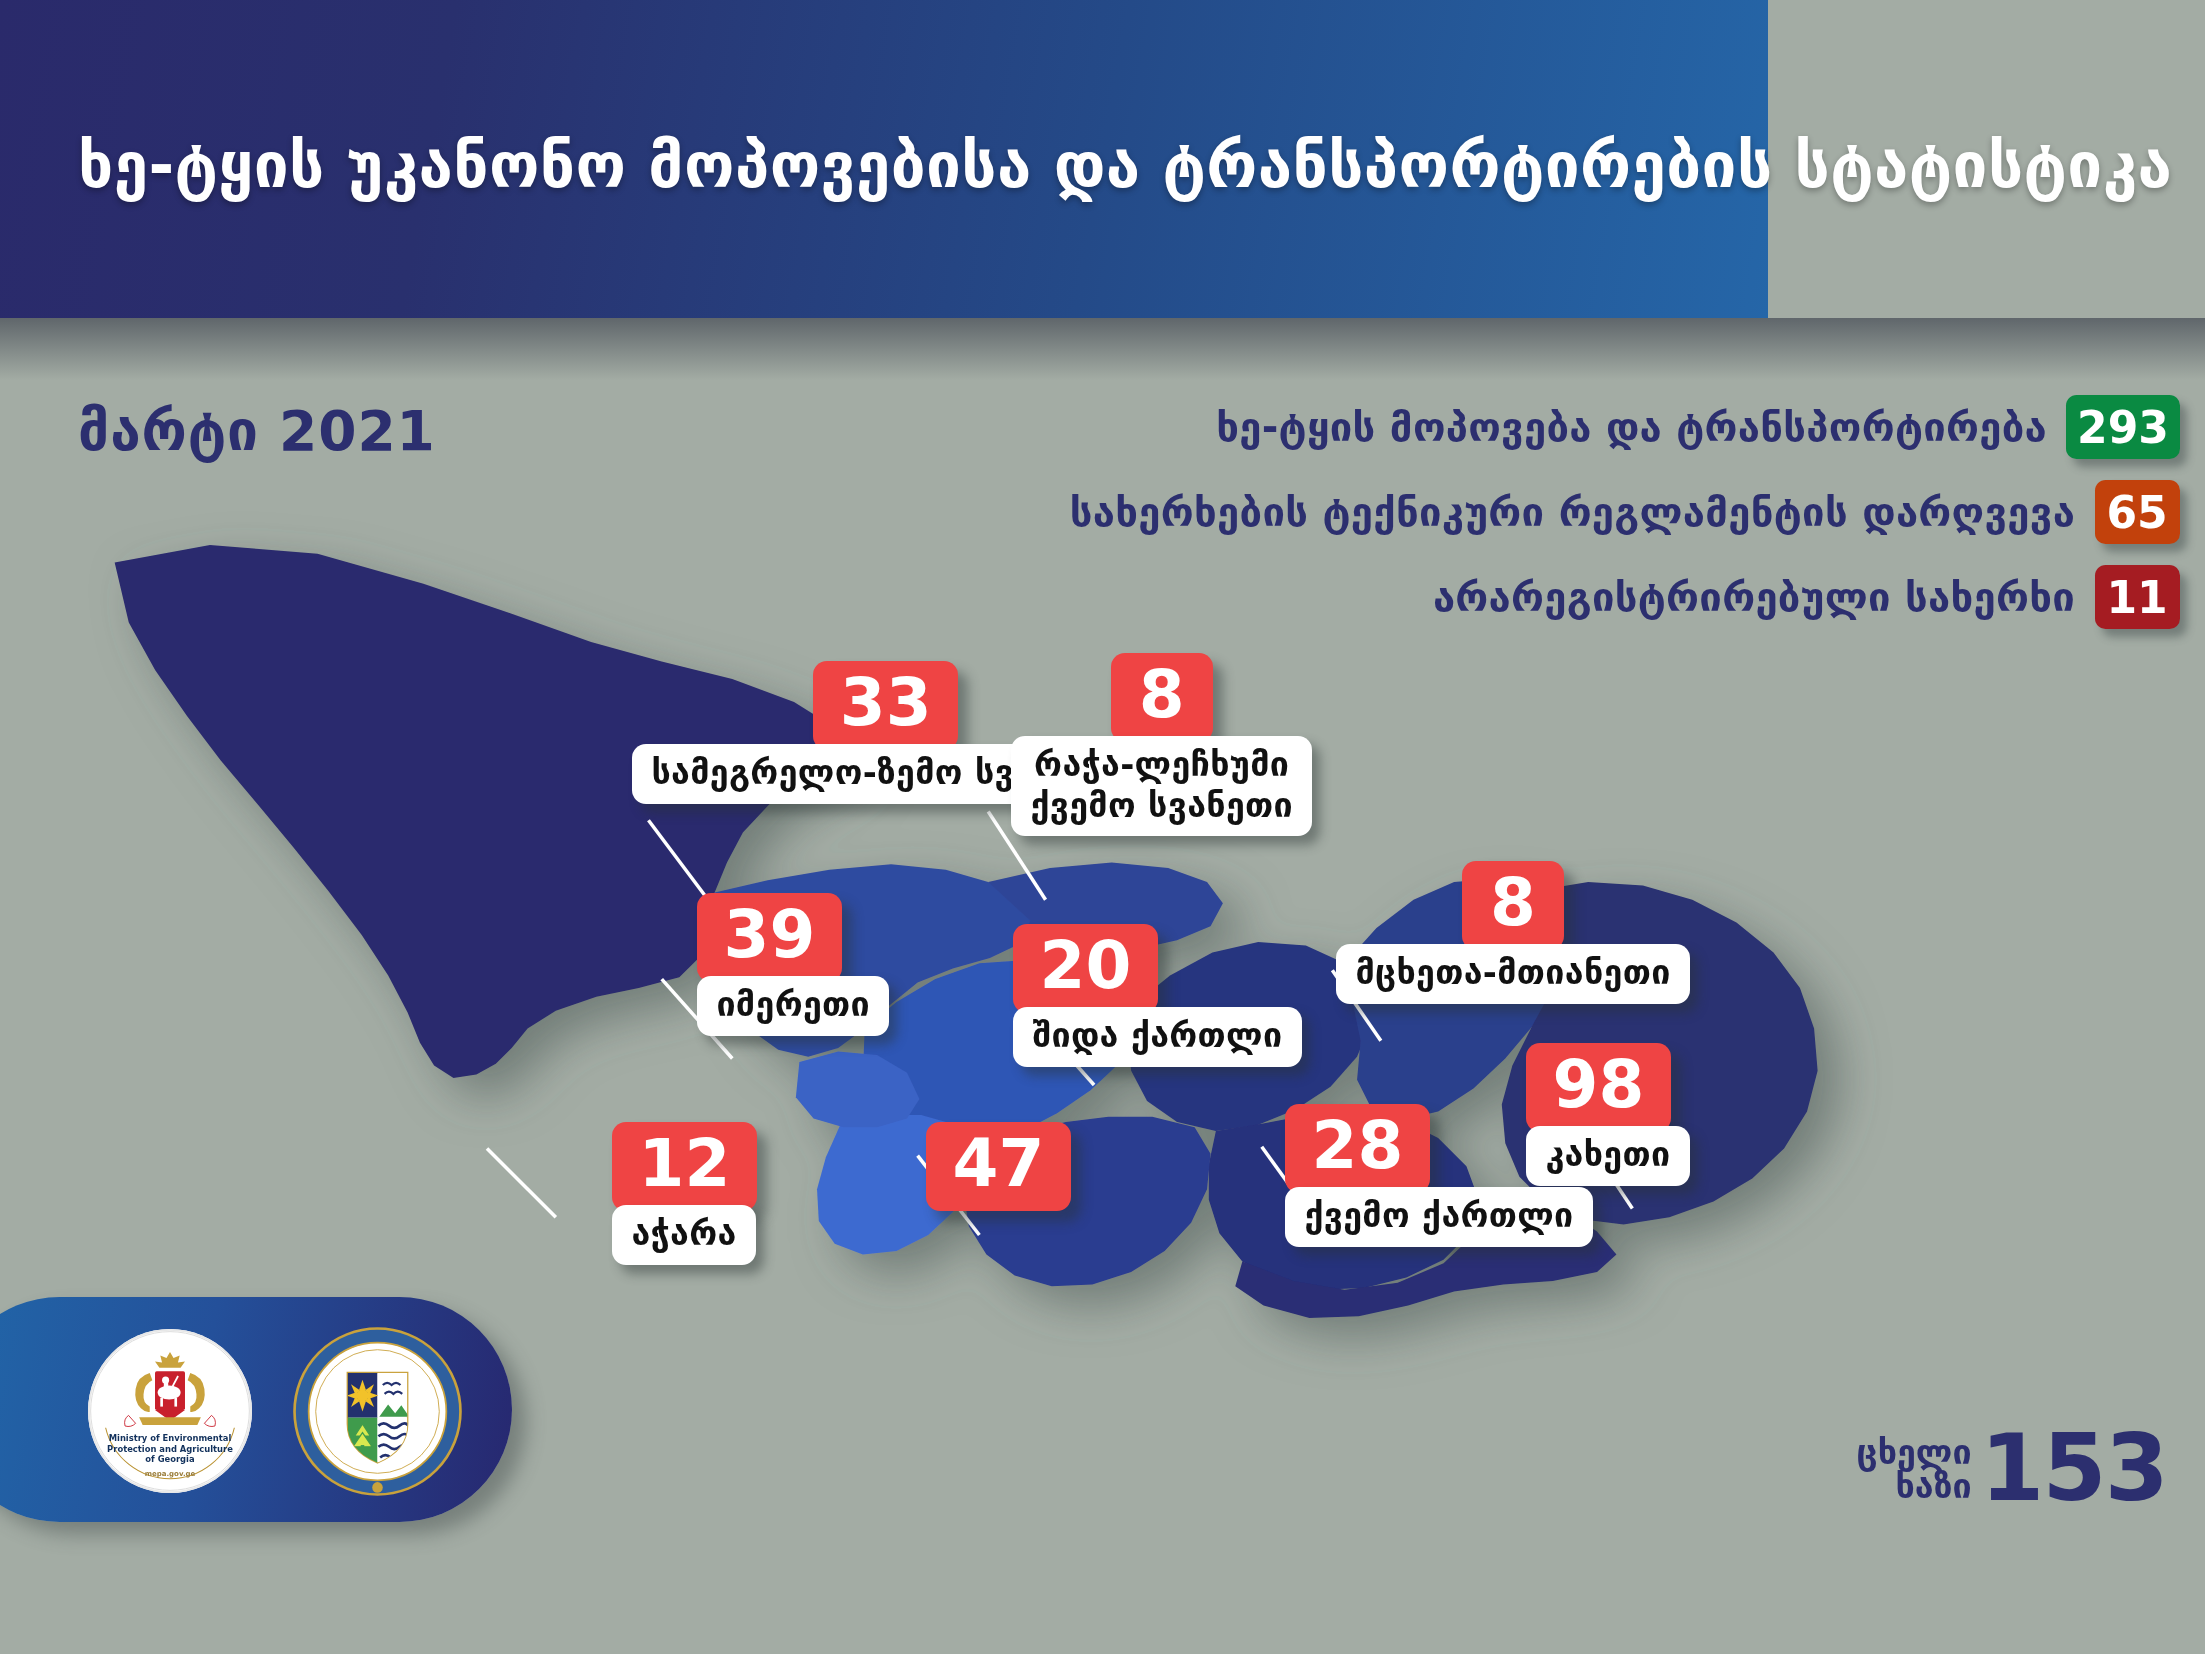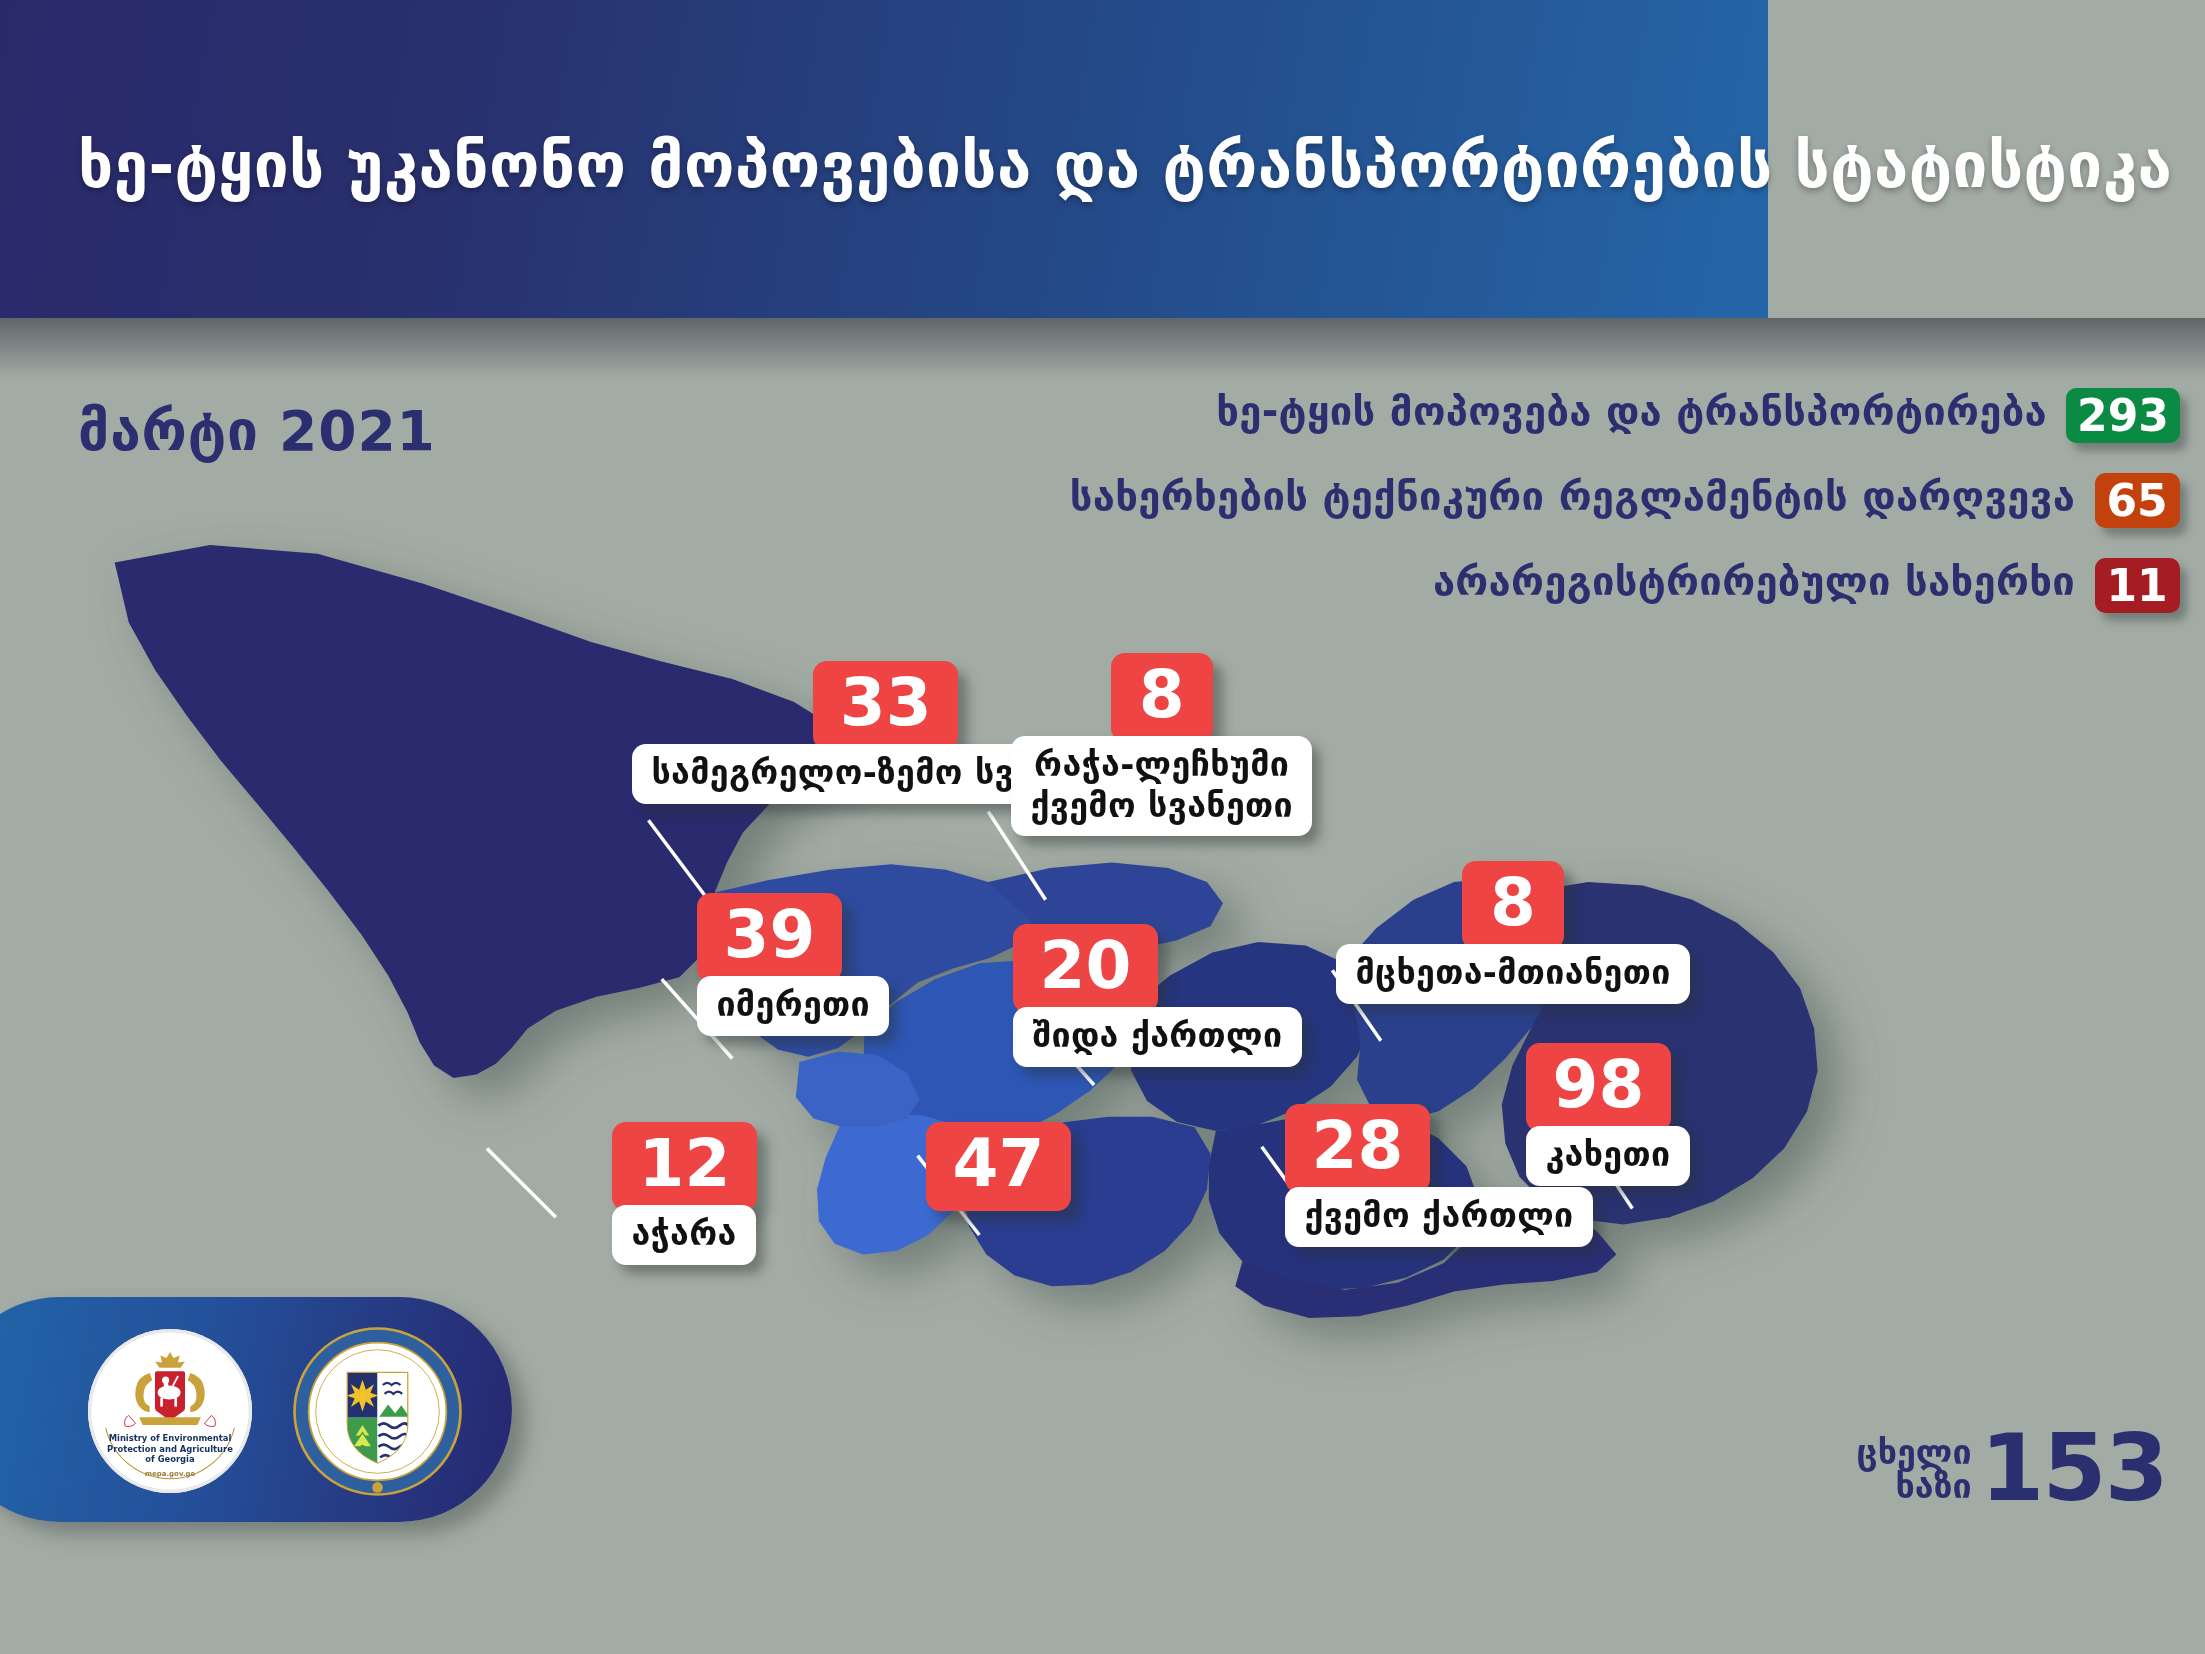--- a/index.html
+++ b/index.html
@@ -31,29 +31,29 @@
 
   
   .month{
     position:absolute;left:78px;top:399px;
     color:#2c2f6f;font-size:55px;font-weight:700;letter-spacing:0.9px;
   }
 
   
   .legend{position:absolute;right:26.5px;top:388px;width:1341px;}
   .legend-row{
-    display:flex;align-items:flex-start;justify-content:flex-end;
+    display:flex;align-items:center;justify-content:flex-end;
     height:78px;margin-bottom:7px;
   }
   .legend-label{
     color:#2c2f6f;font-size:40px;font-weight:700;white-space:nowrap;
     text-align:right;padding-right:19.4px;letter-spacing:0.3px;
   }
   .legend-badge{
-    min-width:85px;height:55px;border-radius:10.6px;
+    min-width:85px;height:64px;border-radius:10.6px;
     display:flex;align-items:center;justify-content:center;
     color:#fff;font-size:44px;font-weight:700;
     box-shadow:7px 8px 8.8px rgba(60,70,70,.45);
     padding:0 10.6px;box-sizing:border-box;
   }
 
   
   .map-wrap{position:absolute;left:97px;top:529px;width:1853px;height:909px;}
   .map-wrap svg{width:100%;height:100%;display:block;overflow:visible;}
 

